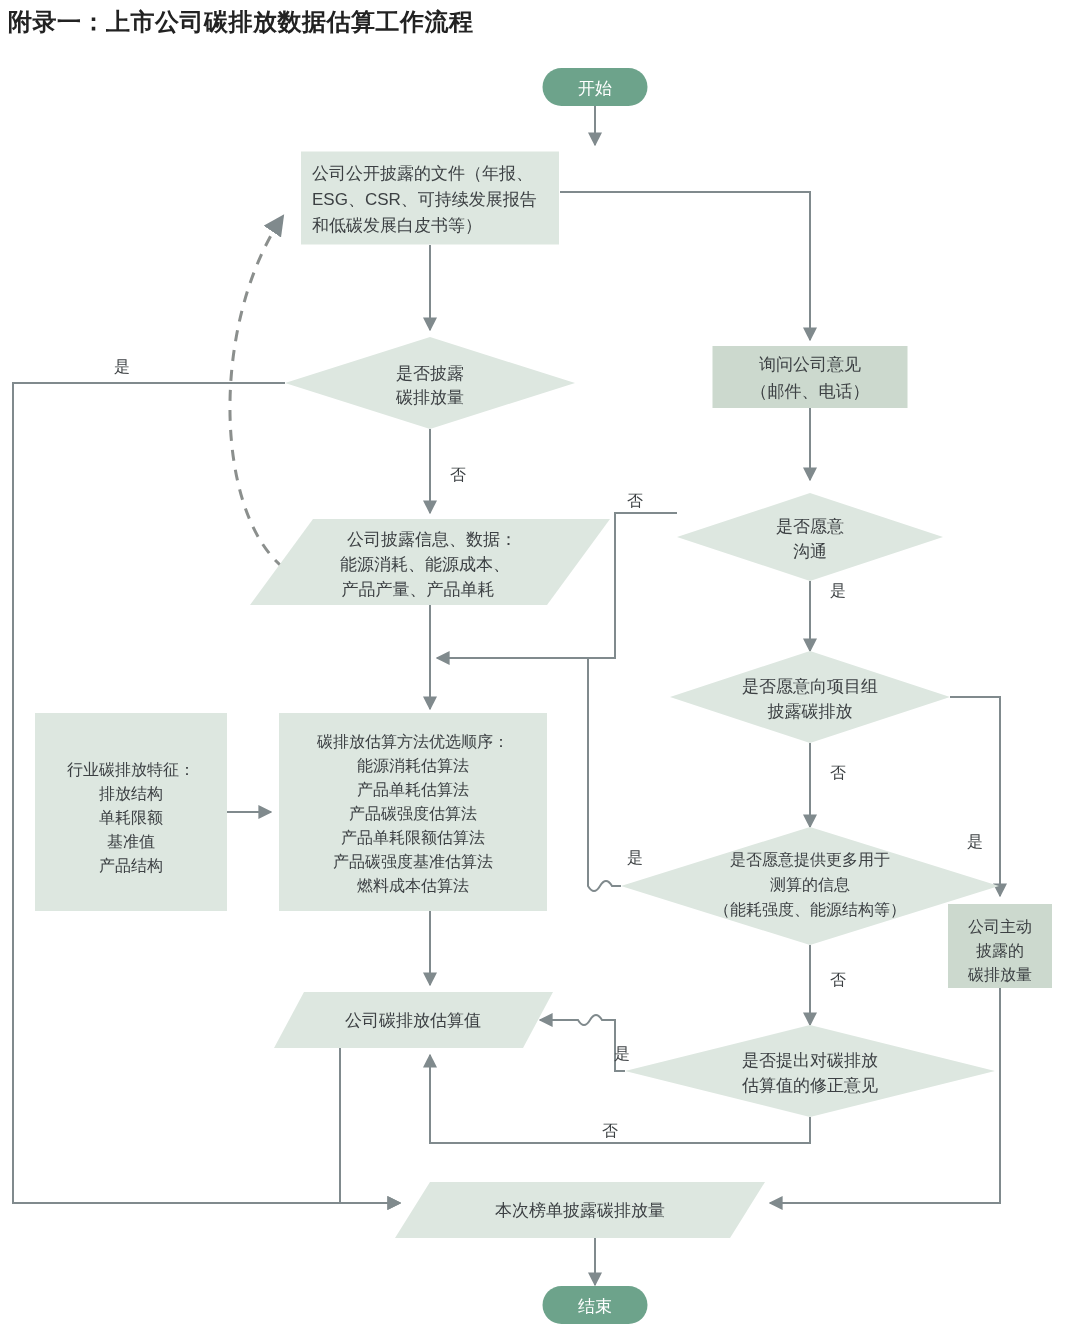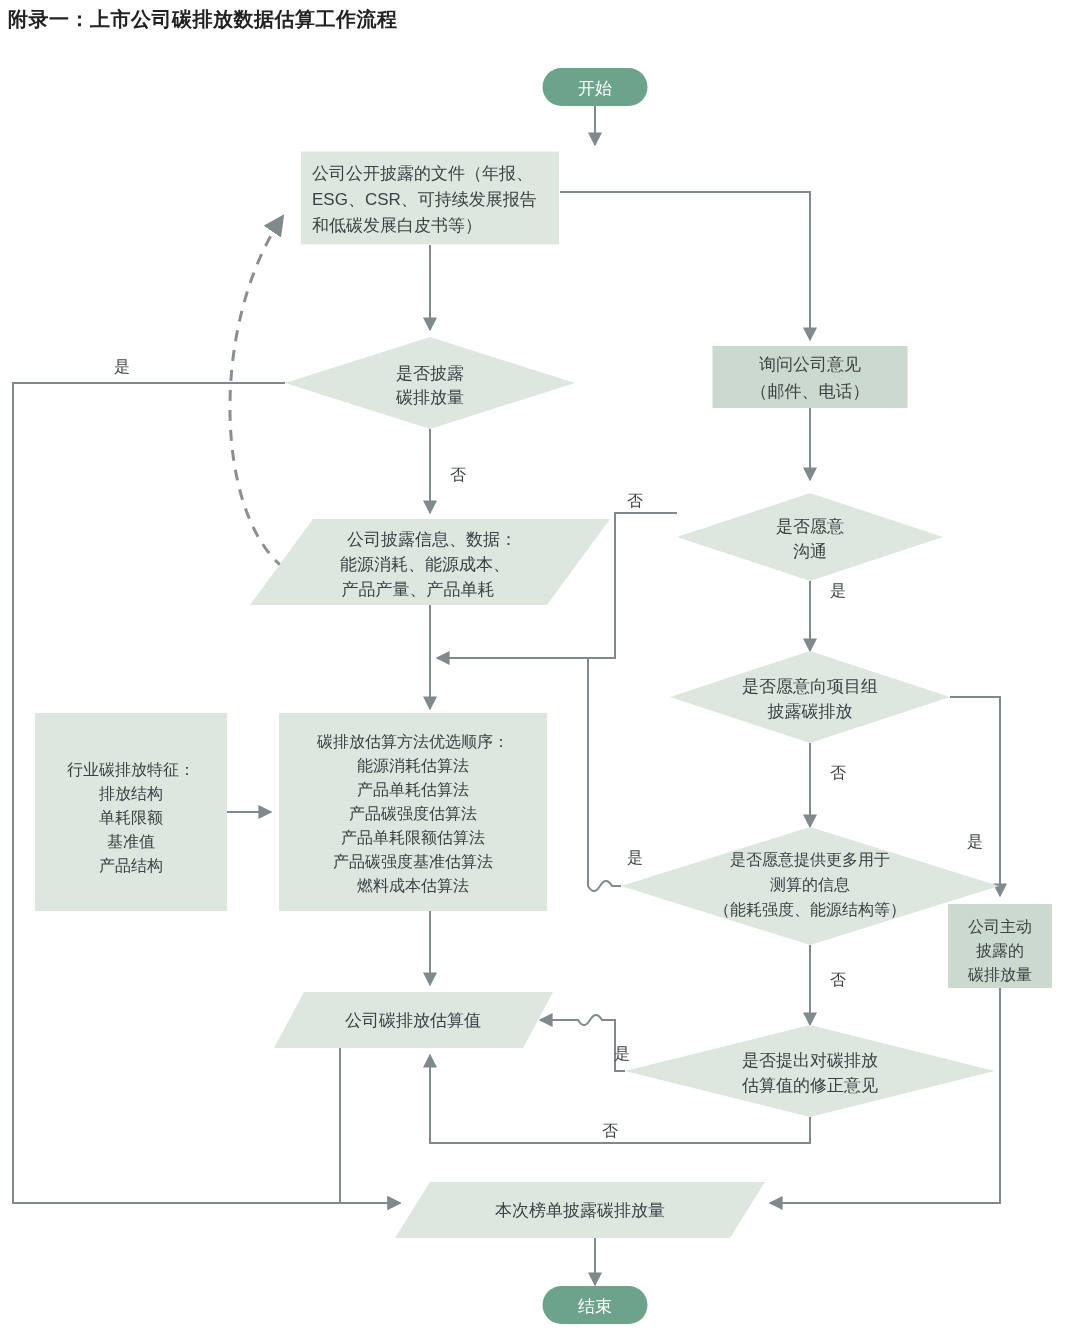--- a/index.html
+++ b/index.html
@@ -3,21 +3,21 @@
 <meta charset="utf-8">
 <style>
   html,body{margin:0;padding:0;background:#ffffff;}
   body{
     width:1080px;height:1328px;position:relative;overflow:hidden;
     font-family:"Liberation Sans","DejaVu Sans",sans-serif;
     color:#3c4043;
   }
   #page-title{
     position:absolute;left:8px;top:6px;
-    font-size:20px;font-weight:bold;color:#222222;
+    font-size:24px;font-weight:bold;color:#222222;
     letter-spacing:0.5px;white-space:nowrap;
   }
   #flow-svg{position:absolute;left:0;top:0;width:1080px;height:1328px;}
   .node-text{
     font-family:"Liberation Sans","DejaVu Sans",sans-serif;
     fill:#3c4043;font-size:17px;text-anchor:middle;
     dominant-baseline:central;
   }
   .node-text.small{font-size:16px;}
   .term-text{

